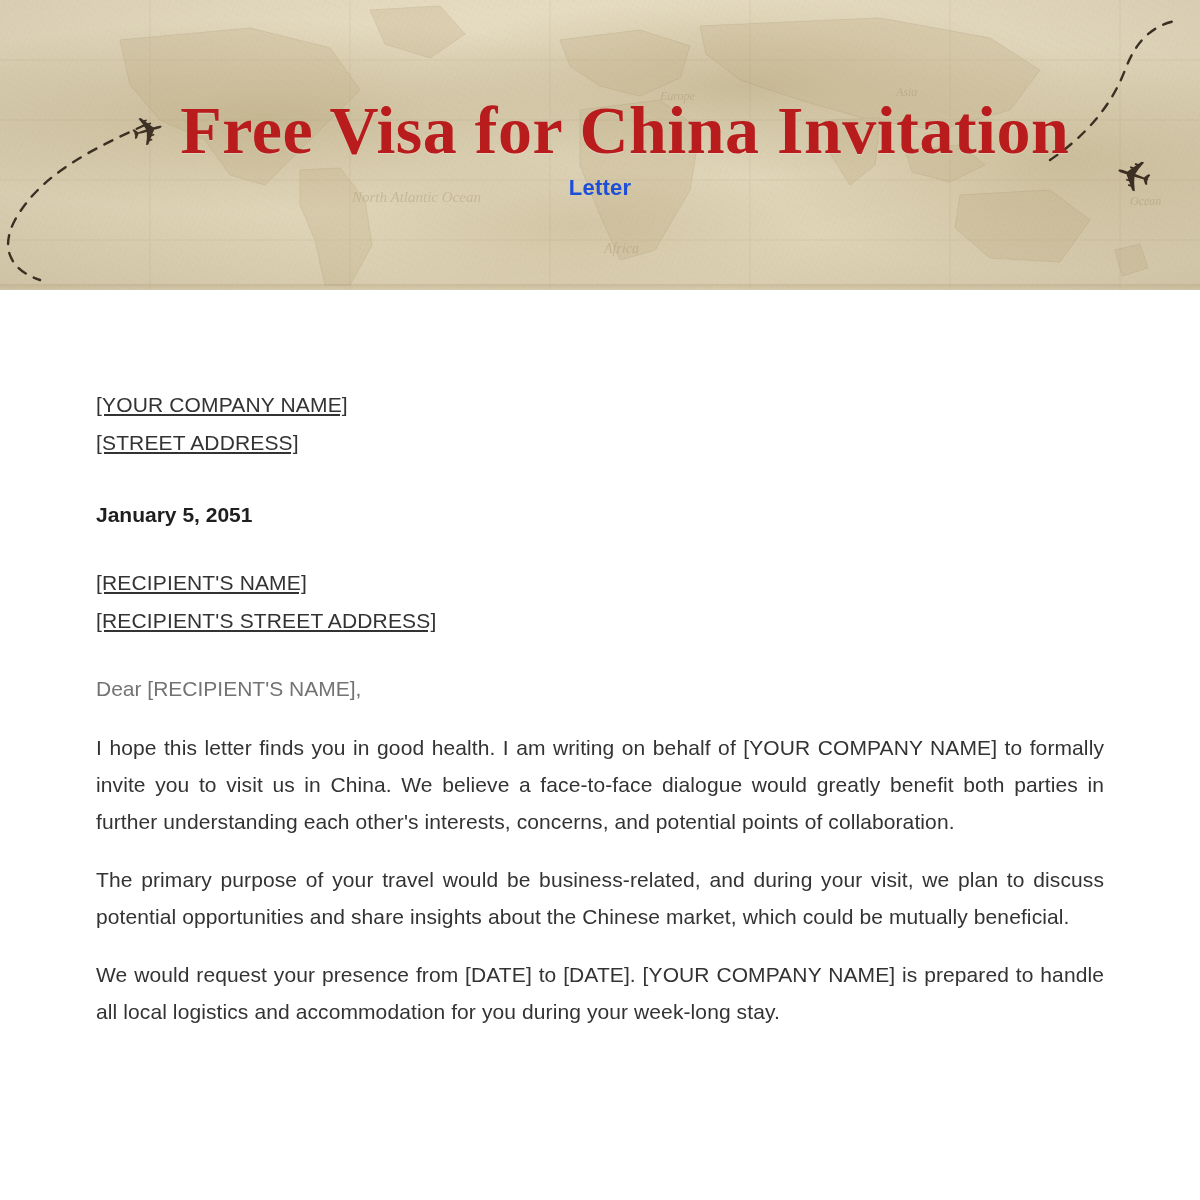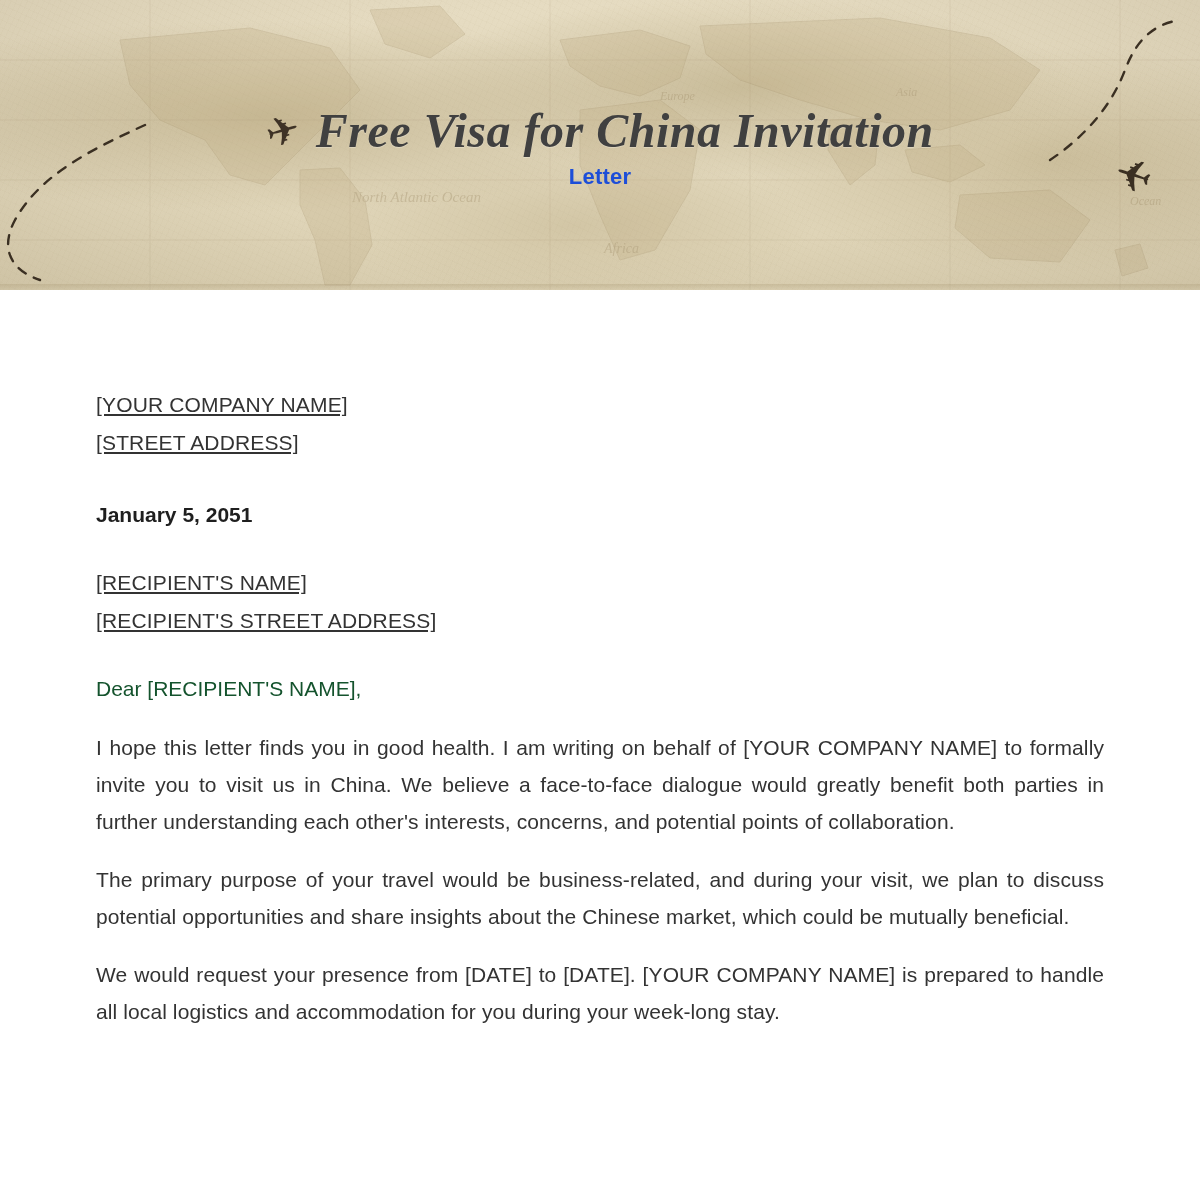--- a/index.html
+++ b/index.html
@@ -73,28 +73,27 @@
     padding-top: 6px;
   }
   .title-row {
     display: flex;
     align-items: center;
     justify-content: center;
     gap: 16px;
   }
   .doc-title {
     font-family: "Liberation Serif", serif;
-    font-size: 48px;
+    font-size: 68px;
     font-weight: 700;
-    color: #404040;
+    color: #b91c1c;
     letter-spacing: 0.5px;
     line-height: 1.05;
     white-space: nowrap;
     text-shadow: 0 1px 0 rgba(255,255,255,0.25);
-    font-style: italic;
   }
   .doc-subtitle {
     margin-top: 8px;
     font-family: "Liberation Sans", sans-serif;
     font-size: 22px;
     font-weight: 700;
     color: #1d4ed8;
     letter-spacing: 0.2px;
   }
 
@@ -135,21 +134,21 @@
   .date-line {
     font-size: 21px;
     font-weight: 700;
     color: #1f1f1f;
     line-height: 38px;
     margin-top: 34px;
   }
   .recipient-block { margin-top: 30px; }
   .salutation {
     font-size: 21px;
-    color: #14532d;
+    color: #737373;
     line-height: 38px;
     margin-top: 30px;
   }
   .para {
     font-size: 21px;
     line-height: 37px;
     color: #333333;
     text-align: justify;
     letter-spacing: 0.1px;
   }

